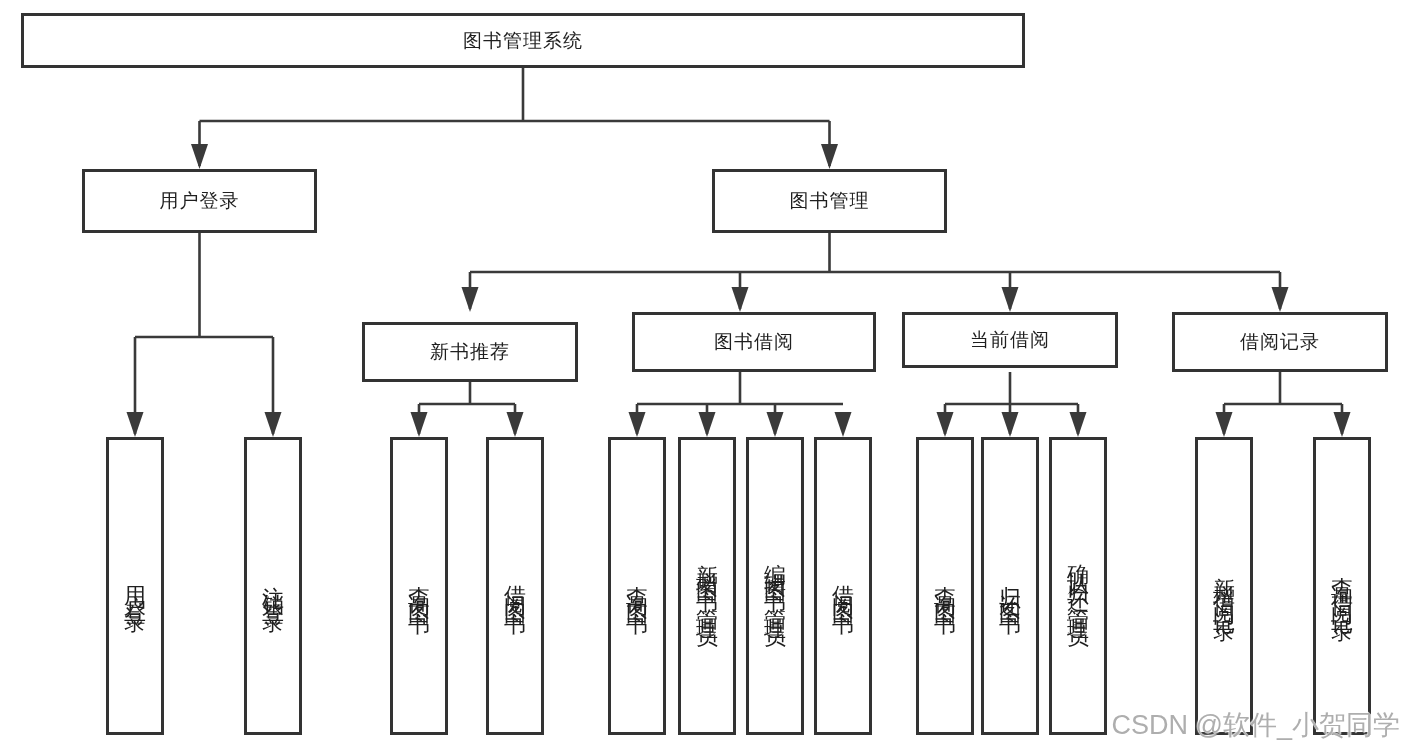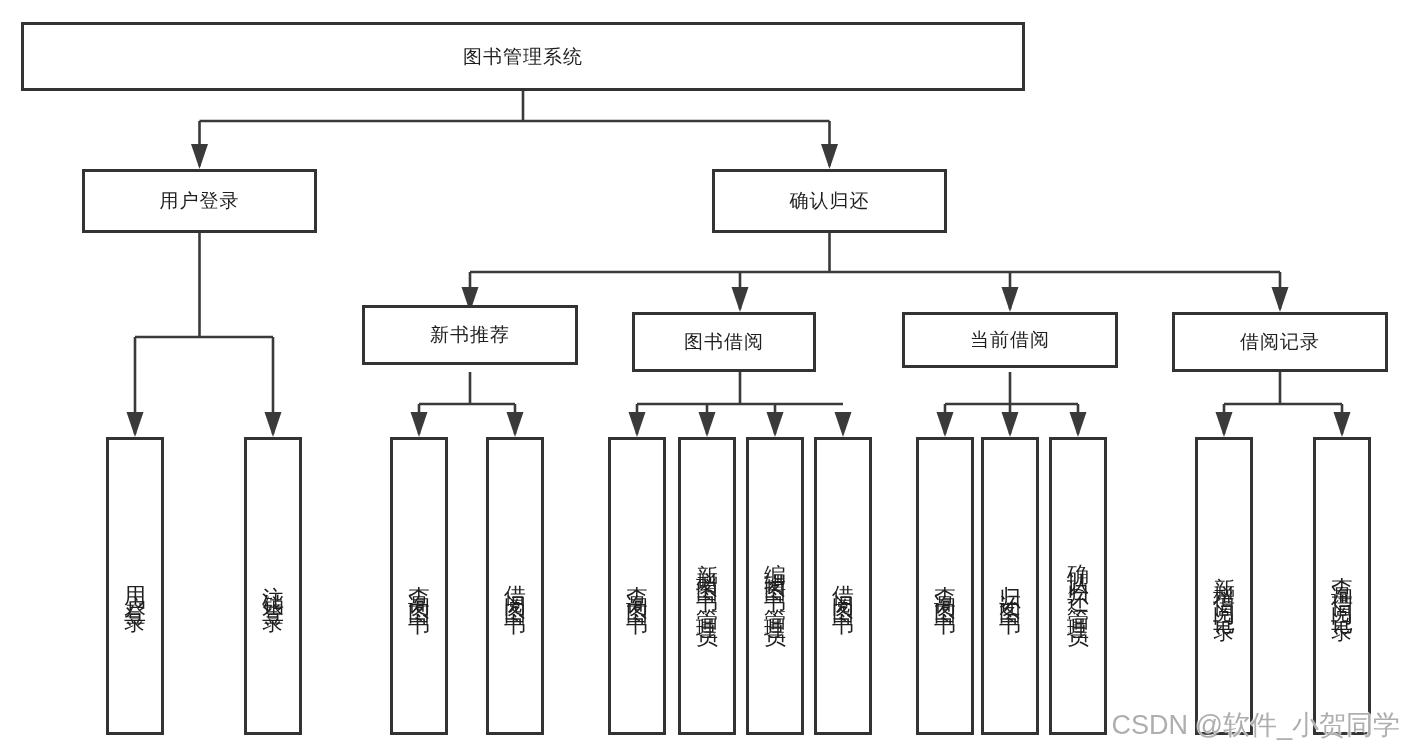--- a/index.html
+++ b/index.html
@@ -82,27 +82,27 @@
     <polygon class="arrow" points="698.5,412 715.5,412 707,437"></polygon>
     <polygon class="arrow" points="766.5,412 783.5,412 775,437"></polygon>
     <polygon class="arrow" points="834.5,412 851.5,412 843,437"></polygon>
     <polygon class="arrow" points="936.5,412 953.5,412 945,437"></polygon>
     <polygon class="arrow" points="1001.5,412 1018.5,412 1010,437"></polygon>
     <polygon class="arrow" points="1069.5,412 1086.5,412 1078,437"></polygon>
     <polygon class="arrow" points="1215.5,412 1232.5,412 1224,437"></polygon>
     <polygon class="arrow" points="1333.5,412 1350.5,412 1342,437"></polygon>
   </svg>
 
-  <div class="box box-h" style="left:21px;top:22px;width:1004px;height:69px;">图书管理系统</div>
+  <div class="box box-h" style="left:21px;top:13px;width:1004px;height:55px;">图书管理系统</div>
 
   <div class="box box-h" style="left:82px;top:169px;width:235px;height:64px;">用户登录</div>
-  <div class="box box-h" style="left:712px;top:169px;width:235px;height:64px;">确认归还</div>
+  <div class="box box-h" style="left:712px;top:169px;width:235px;height:64px;">图书管理</div>
 
-  <div class="box box-h" style="left:362px;top:305px;width:216px;height:60px;">新书推荐</div>
-  <div class="box box-h" style="left:632px;top:312px;width:184px;height:60px;">图书借阅</div>
+  <div class="box box-h" style="left:362px;top:322px;width:216px;height:60px;">新书推荐</div>
+  <div class="box box-h" style="left:632px;top:312px;width:244px;height:60px;">图书借阅</div>
   <div class="box box-h" style="left:902px;top:312px;width:216px;height:56px;">当前借阅</div>
   <div class="box box-h" style="left:1172px;top:312px;width:216px;height:60px;">借阅记录</div>
 
   <div class="box box-v" style="left:106px;">
     <span>用户登录</span>
   </div>
   <div class="box box-v" style="left:244px;">
     <span>注销登录</span>
   </div>
 

